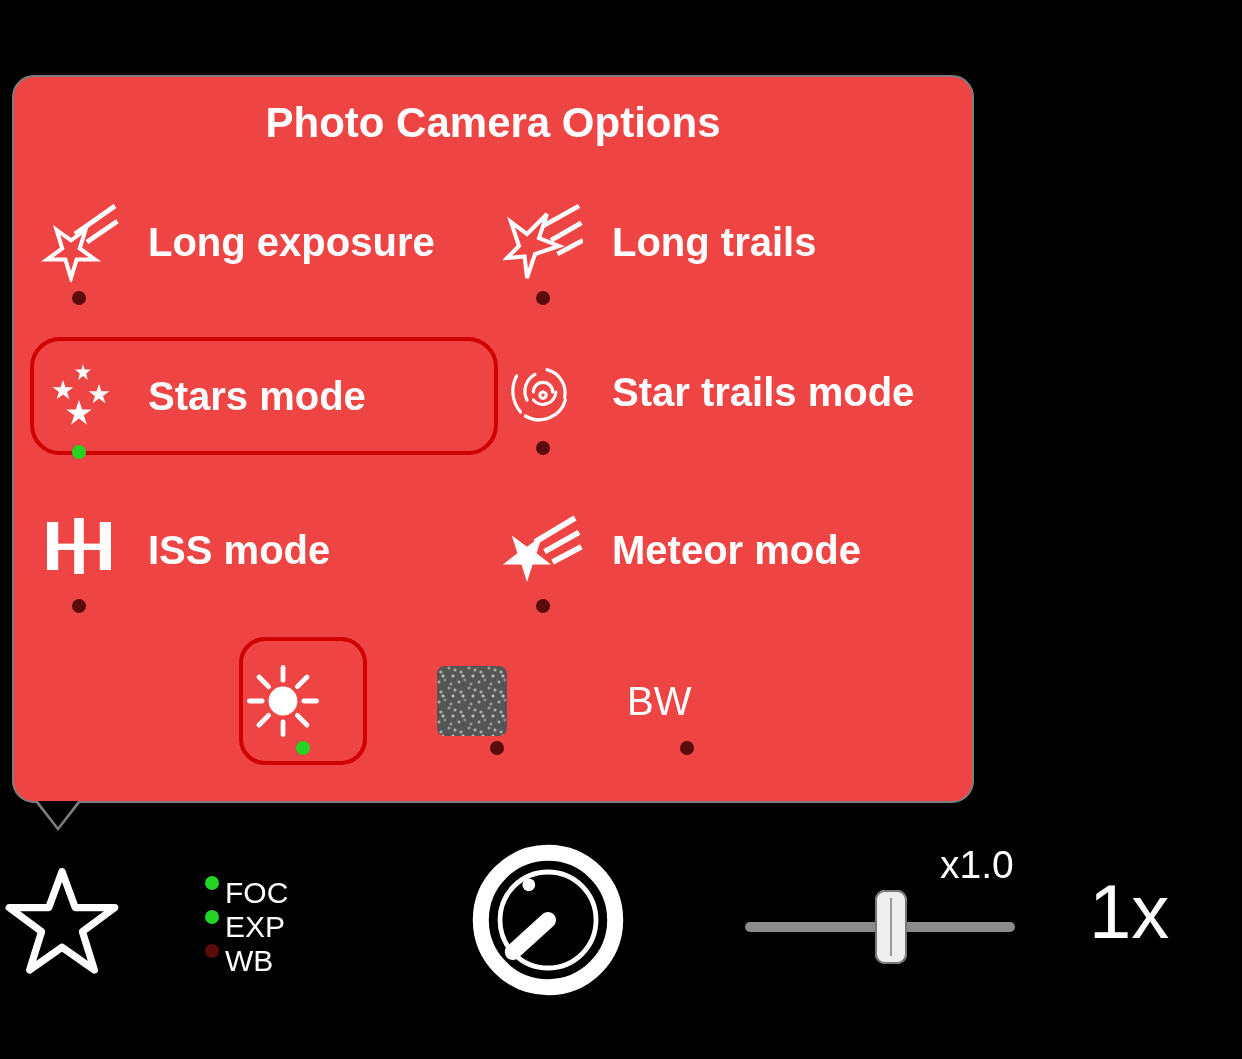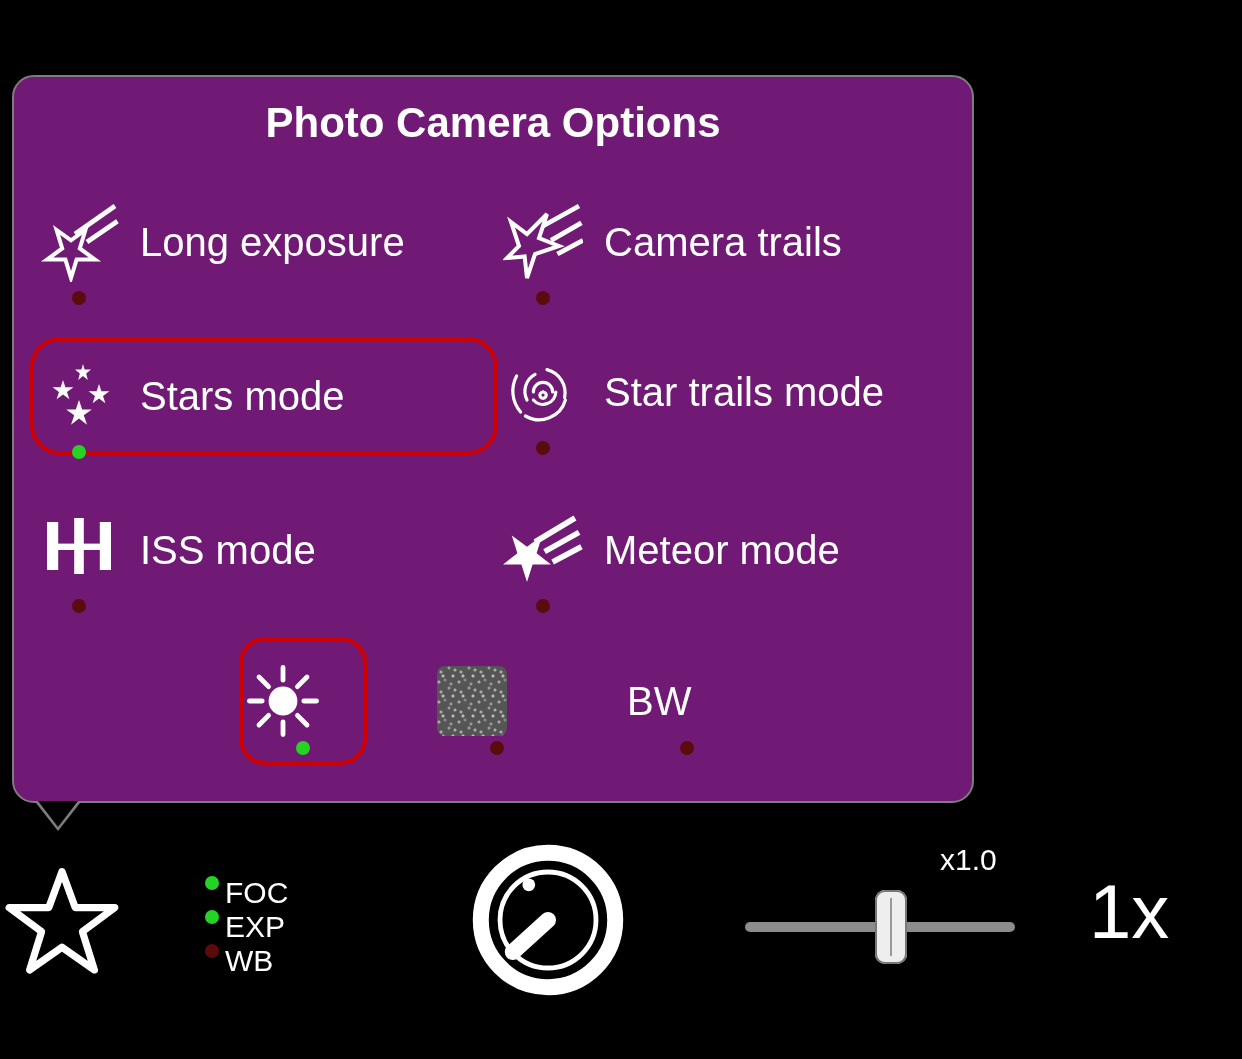--- a/index.html
+++ b/index.html
@@ -4,21 +4,21 @@
 <style>
   html,body{
     margin:0;padding:0;width:1242px;height:1059px;
     background:#000;color:#fff;
     font-family:-apple-system,BlinkMacSystemFont,"Helvetica Neue",Arial,sans-serif;
   }
   .popup{
     position:absolute;
     left:12px;top:75px;width:962px;height:728px;
     border:2px solid #7d7d7d;border-radius:22px;
-    background:#701a75;
+    background:#ef4444;
     box-sizing:border-box;
     padding:0 10px 0 10px;
   }
   .popup-title{
     text-align:center;
     font-size:42px;font-weight:700;
     margin-top:22px;
   }
   .grid{
     margin-top:40px;
@@ -37,21 +37,21 @@
     width:90px;height:90px;display:flex;align-items:center;justify-content:center;
     position:relative;
   }
   .mode .dot{
     position:absolute;bottom:-18px;left:50%;transform:translateX(-50%);
     width:14px;height:14px;border-radius:50%;
   }
   .dot.red{background:#5a0c0c;}
   .dot.green{background:#24d324;}
   .mode .lbl{
-    font-size:40px;font-weight:400;margin-left:16px;white-space:nowrap;
+    font-size:40px;font-weight:700;margin-left:24px;white-space:nowrap;
   }
   .selected{
     border:4px solid #d00000;border-radius:30px;
     padding-right:8px;
     margin-left:-4px;
   }
   
   .subrow{
     margin-top:32px;
     display:flex;align-items:center;justify-content:center;
@@ -86,21 +86,21 @@
   .indicators{position:absolute;left:205px;top:36px;font-size:30px;line-height:34px;}
   .ind{display:flex;align-items:flex-start;gap:6px;}
   .ind .d{width:14px;height:14px;border-radius:50%;}
   .d.g{background:#24d324;}.d.r{background:#5a0c0c;}
   .timer-btn{position:absolute;left:468px;top:0px;width:160px;height:160px;}
   .slider{position:absolute;left:745px;top:56px;width:270px;height:60px;}
   .slider .track{position:absolute;top:26px;left:0;width:270px;height:10px;background:#8c8c8c;border-radius:5px;}
   .slider .thumb{position:absolute;top:0;left:130px;width:32px;height:74px;background:#eee;border-radius:10px;
      box-shadow:inset 0 0 0 2px #777;transform:translateY(-6px);}
   .slider .thumb::after{content:"";position:absolute;left:50%;top:8px;bottom:8px;width:2px;background:#999;transform:translateX(-50%);}
-  .slider-label{position:absolute;left:940px;top:3px;font-size:30px;}
+  .slider-label{position:absolute;left:940px;top:3px;font-size:39px;}
   .zoom{position:absolute;left:1080px;top:28px;font-size:76px;font-weight:400;margin-left:9px;}
   svg{display:block;}
   .noise{
     width:70px;height:70px;border-radius:8px;
     background:
       radial-gradient(circle at 20% 30%,#aaa 1px,transparent 2px),
       radial-gradient(circle at 60% 10%,#999 1px,transparent 2px),
       radial-gradient(circle at 80% 50%,#bbb 1px,transparent 2px),
       radial-gradient(circle at 40% 70%,#888 1px,transparent 2px),
       radial-gradient(circle at 10% 80%,#aaa 1px,transparent 2px),
@@ -134,21 +134,21 @@
     <div class="mode">
       <div class="ico">
         <svg width="80" height="80" viewBox="0 0 100 100">
           <polygon points="25,95 35,65 65,55 40,45 50,15 25,40 5,25 15,55 0,70 22,68" transform="translate(5,0)" fill="none" stroke="#fff" stroke-width="5"></polygon>
           <line x1="50" y1="30" x2="95" y2="5" stroke="#fff" stroke-width="6"></line>
           <line x1="60" y1="48" x2="98" y2="26" stroke="#fff" stroke-width="6"></line>
           <line x1="68" y1="65" x2="100" y2="48" stroke="#fff" stroke-width="6"></line>
         </svg>
         <div class="dot red"></div>
       </div>
-      <div class="lbl">Camera trails</div>
+      <div class="lbl">Long trails</div>
     </div>
 
     <div class="mode selected">
       <div class="ico">
         <svg width="80" height="80" viewBox="0 0 100 100" fill="#fff">
           <polygon points="50,55 54,67 66,67 56,74 60,86 50,78 40,86 44,74 34,67 46,67"></polygon>
           <polygon points="75,35 78,44 88,44 80,50 83,59 75,53 67,59 70,50 62,44 72,44"></polygon>
           <polygon points="30,30 33,39 43,39 35,45 38,54 30,48 22,54 25,45 17,39 27,39"></polygon>
           <polygon points="55,10 57,17 65,17 59,22 61,30 55,25 49,30 51,22 45,17 53,17"></polygon>
         </svg>

